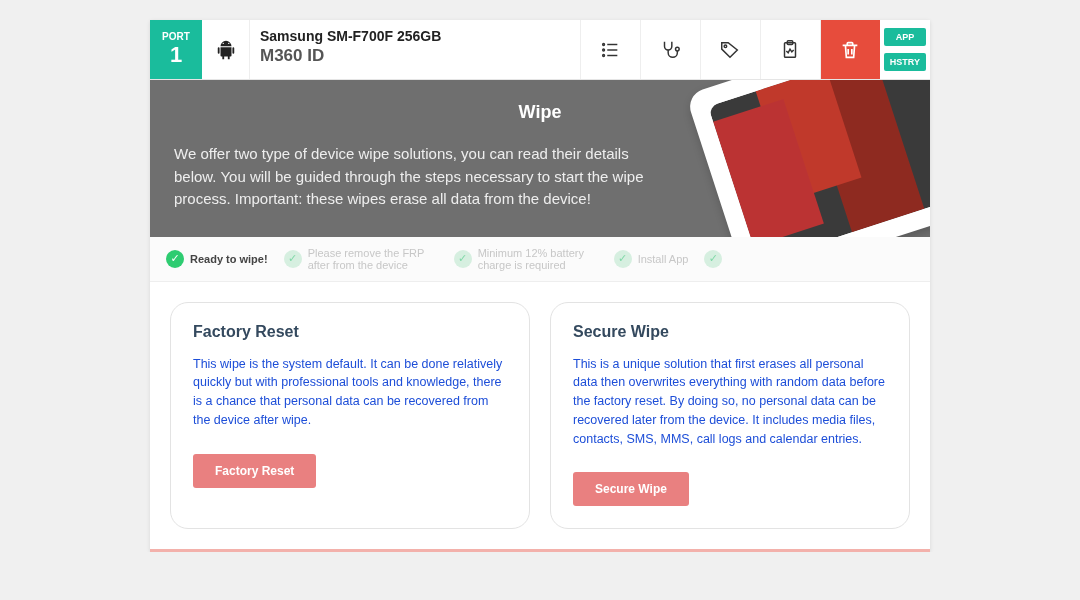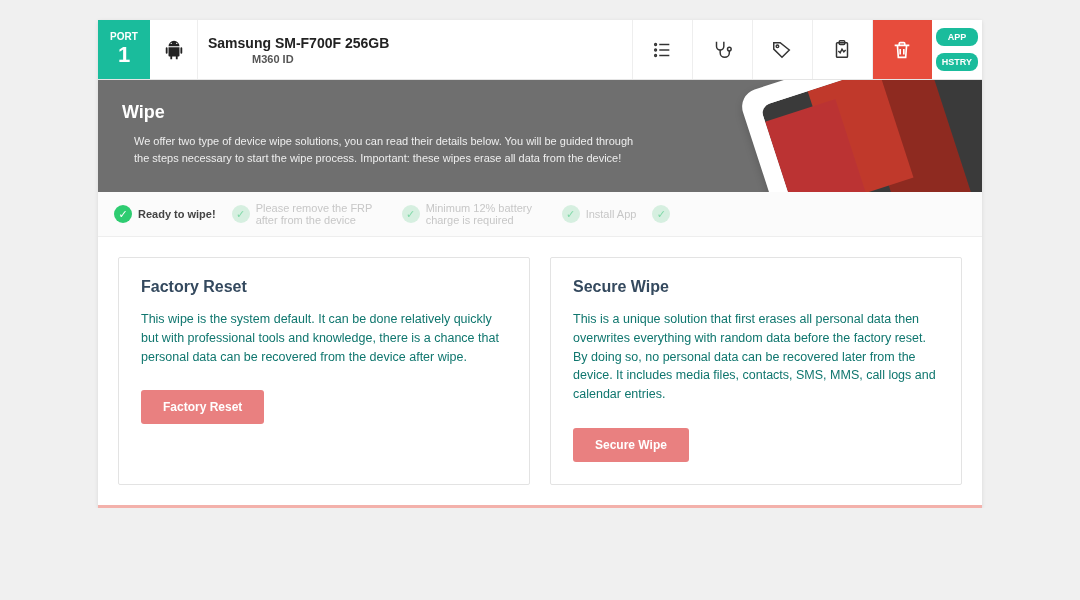--- a/index.html
+++ b/index.html
@@ -1,59 +1,59 @@
 <!DOCTYPE html>
 <html><head>
 <meta charset="utf-8">
 <style>
   * { box-sizing: border-box; margin: 0; padding: 0; }
   body { font-family: Arial, Helvetica, sans-serif; background: #f0f0f0; display:flex; justify-content:center; }
-  .app { width: 884px; margin-top:20px; background:#fff; box-shadow: 0 1px 4px rgba(0,0,0,0.1); }
+  .app { width: 780px; margin-top:20px; background:#fff; box-shadow: 0 1px 4px rgba(0,0,0,0.1); }
 
   
   .header { display:flex; align-items:stretch; border-bottom:1px solid #e5e5e5; height:60px; }
   .port { background:#1abc9c; color:#fff; width:52px; display:flex; flex-direction:column; align-items:center; justify-content:center; }
   .port .lbl { font-size:10px; font-weight:bold; }
   .port .num { font-size:22px; font-weight:bold; }
   .dev-icon { width:48px; display:flex; align-items:center; justify-content:center; border-right:1px solid #eee;}
-  .dev-info { flex:1; padding:8px 10px; display:flex; flex-direction:column; justify-content:center; }
+  .dev-info { flex:1; padding:8px 10px; display:flex; flex-direction:column; }
   .dev-info .title { font-weight:bold; font-size:14px; color:#222;}
-  .dev-info .sub { font-size:11px; font-weight:bold; color:#555; margin-top:2px;margin-left:44px;}
+  .dev-info .sub { font-size:17px; font-weight:bold; color:#555; margin-top:2px;}
   .dev-info .id { font-size:11px; color:#666; margin-top:1px; letter-spacing:0.5px;}
   .tabs { display:flex; }
   .tab { width:60px; border-left:1px solid #eee; display:flex; align-items:center; justify-content:center; cursor:pointer; }
   .tab.active { background:#e74c3c; }
   .side-btns { display:flex; flex-direction:column; justify-content:space-evenly; padding:4px 4px; gap:4px;}
-  .chip { background:#1abc9c; color:#fff; font-size:9px; font-weight:bold; padding:4px 6px; border-radius:8px; text-align:center; cursor:pointer; min-width:40px;}
+  .chip { background:#1abc9c; color:#fff; font-size:9px; font-weight:bold; padding:4px 6px; border-radius:2px; text-align:center; cursor:pointer; min-width:40px;}
 
   
   .hero { background:#6f6f6f; color:#fff; padding:22px 24px 26px; position:relative; overflow:hidden; }
-  .hero h2 { font-size:18px; font-weight:bold; margin-bottom:10px;}
-  .hero p { font-size:11px; line-height:1.5; max-width:500px; color:#eee;margin-left:12px;}
+  .hero h2 { font-size:18px; font-weight:bold; margin-bottom:20px;text-align:center;}
+  .hero p { font-size:15px; line-height:1.5; max-width:500px; color:#eee;}
   .hero-art { position:absolute; right:-40px; top:-30px; width:260px; height:200px; background:#fff; border-radius:18px; transform:rotate(-18deg); box-shadow:0 4px 10px rgba(0,0,0,.2);}
   .hero-art::before { content:""; position:absolute; inset:18px; border-radius:10px; background:
     linear-gradient(#b33, #b33) left/33% 80% no-repeat,
     linear-gradient(#c0392b, #c0392b) 33% 0/33% 70% no-repeat,
     linear-gradient(#8e2a20, #8e2a20) 66% 0/34% 100% no-repeat,
     #3a3a3a; }
 
   
   .status { background:#fbfbfb; border-bottom:1px solid #eee; display:flex; align-items:center; padding:10px 16px; gap:16px; }
   .step { display:flex; align-items:center; gap:6px; font-size:11px; }
   .step.on .txt { color:#444; font-weight:bold;}
   .step.off .txt { color:#c7c7c7; }
   .check { width:18px; height:18px; border-radius:50%; display:inline-flex; align-items:center; justify-content:center; font-size:11px; color:#fff;}
   .step.on .check { background:#2ecc71;}
   .step.off .check { background:#d6efe0; color:#7fd8a7;}
 
   
   .cards { display:flex; gap:20px; padding:20px;}
-  .card { flex:1; border:1px solid #e3e3e3; border-radius:2px; padding:20px 22px 22px; }
+  .card { flex:1; border:1px solid #e3e3e3; border-radius:18px; padding:20px 22px 22px; }
   .card h3 { font-size:16px; color:#34495e; font-weight:600; margin-bottom:14px;}
-  .card p { font-size:12.5px; color:#0f766e; line-height:1.5; margin-bottom:24px;}
+  .card p { font-size:12.5px; color:#1d4ed8; line-height:1.5; margin-bottom:24px;}
   .btn { background:#e98080; color:#fff; border:none; padding:10px 22px; font-size:12px; font-weight:bold; border-radius:3px; cursor:pointer;}
 
   .footer-line { height:3px; background:#f3b1ab; }
 
   .ico { width:22px; height:22px; }
 </style>
 </head>
 <body>
 
 <div class="app">

